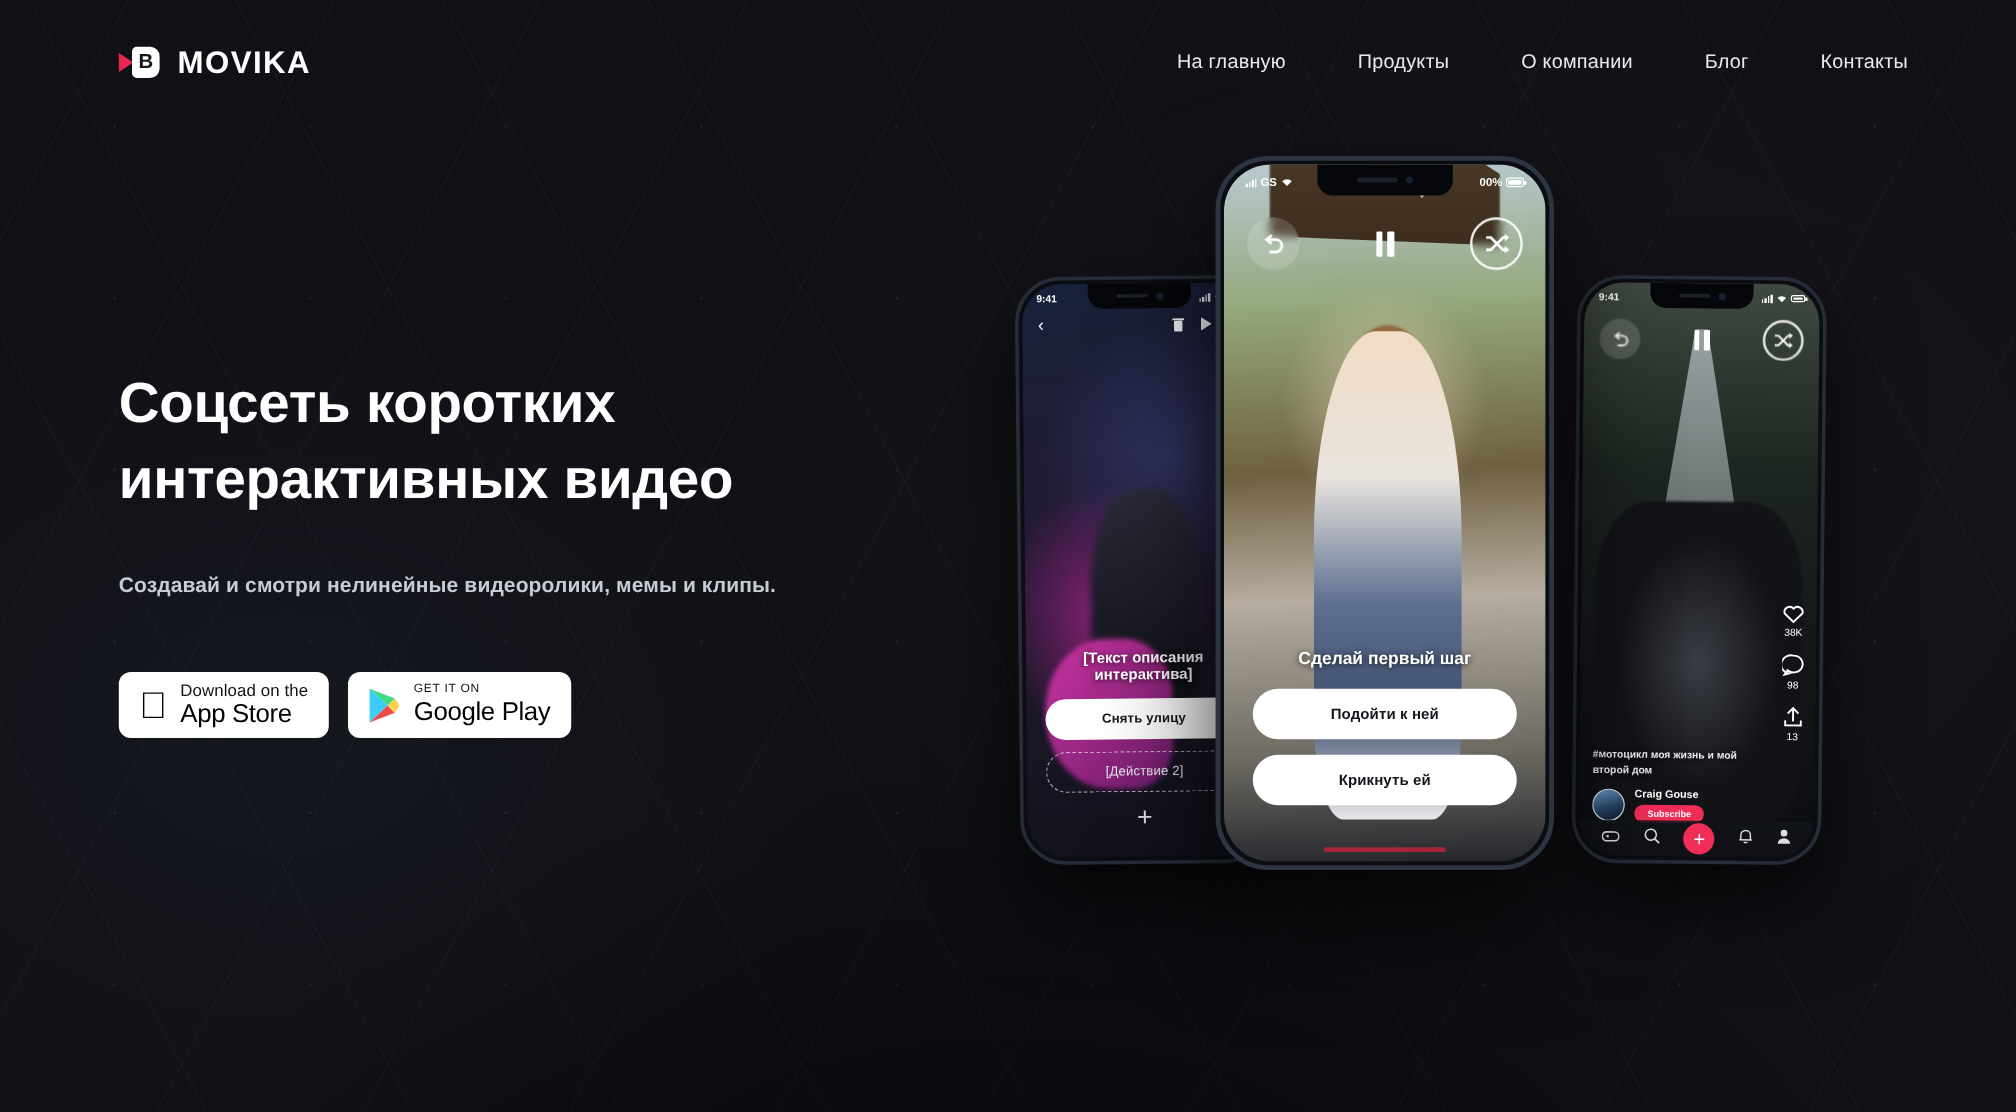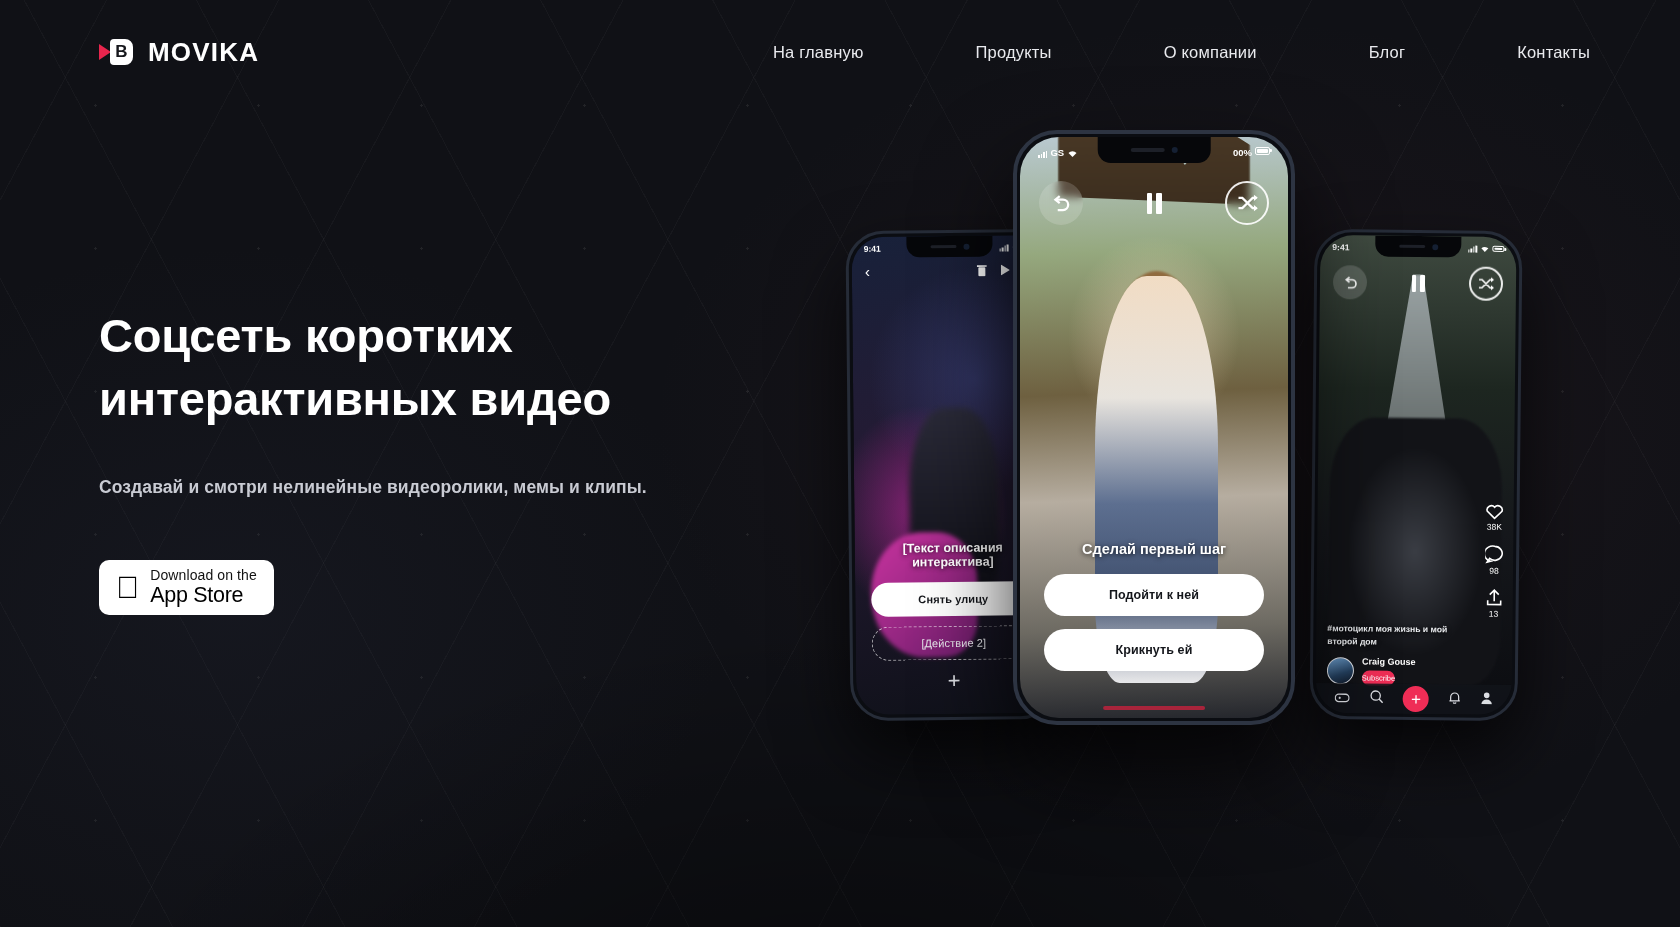--- a/index.html
+++ b/index.html
@@ -51,21 +51,21 @@
   }
   .logo-b{
     position:absolute; left:11px; top:1px; width:23px; height:26px;
     background:#fff; border-radius:4px 8px 8px 4px;
     display:flex; align-items:center; justify-content:center;
     font-size:17px; font-weight:bold; color:#16171c; letter-spacing:0;
   }
   .logo-text{
     font-size:26px; font-weight:800; letter-spacing:1.2px; color:#fff;
   }
-  nav{ margin-left:auto; margin-right:90px; display:flex; align-items:center; gap:112px; }
+  nav{ margin-left:auto; margin-right:90px; display:flex; align-items:center; gap:60px; }
   nav a{
     color:#e9eaee; font-size:16.5px; text-decoration:none; letter-spacing:.2px;
     white-space:nowrap; font-weight:400;
   }
 
   
   .hero{ position:absolute; left:99px; top:305px; z-index:20; }
   h1{
     font-size:47px; line-height:1.33; font-weight:800; color:#fff;
     letter-spacing:-0.2px; max-width:620px;
@@ -106,21 +106,21 @@
     border-radius:0 0 13px 13px; z-index:6;
     display:flex; align-items:center; justify-content:center; gap:7px;
   }
   .notch .spk{ width:26px; height:3.5px; background:#1d2028; border-radius:2px; }
   .notch .cam{ width:6px; height:6px; border-radius:50%; background:#152033; }
   .statusbar{
     position:absolute; top:3px; left:0; right:0; height:18px; z-index:7;
     display:flex; align-items:center; justify-content:space-between;
     padding:0 12px; font-size:8.5px; color:#fff; font-weight:600;
   }
-  .sb-right{ display:flex; align-items:flex-start; gap:3px; }
+  .sb-right{ display:flex; align-items:center; gap:3px; }
   .bars{ display:flex; align-items:flex-end; gap:1px; height:7px; }
   .bars i{ width:1.6px; background:#fff; display:block; }
   .bars i:nth-child(1){height:2.5px}.bars i:nth-child(2){height:4px}
   .bars i:nth-child(3){height:5.5px}.bars i:nth-child(4){height:7px}
   .batt{ width:12px; height:6.5px; border:1px solid #fff; border-radius:2px; position:relative; }
   .batt::after{ content:''; position:absolute; right:-2.5px; top:1.5px; width:1.5px; height:3px; background:#fff; border-radius:0 1px 1px 0; }
   .batt i{ position:absolute; inset:1px; background:#fff; border-radius:1px; }
 
   .ctrl-circle{
     width:34px; height:34px; border-radius:50%;
@@ -191,22 +191,22 @@
     position:absolute; left:11px; right:52px; bottom:66px; z-index:10;
     font-size:8.6px; line-height:1.45; color:#eceef1; font-weight:600;
     text-shadow:0 1px 4px rgba(0,0,0,.85);
   }
   .author-row{ position:absolute; left:11px; bottom:28px; z-index:10; display:flex; align-items:center; gap:8px; }
   .avatar{ width:27px; height:27px; border-radius:50%; border:1.5px solid #dfe2e8;
     background:linear-gradient(160deg,#6ea0cf,#24405f 60%,#101826); }
   .author-col{ display:flex; flex-direction:column; gap:4px; }
   .author-name{ font-size:9px; color:#fff; font-weight:600; }
   .subscribe{
-    background:#ef2d56; color:#fff; font-size:7.5px; font-weight:400;
-    border-radius:9px; padding:3px 0; width:max-content; cursor:pointer;
+    background:#ef2d56; color:#fff; font-size:7.5px; font-weight:700;
+    border-radius:9px; padding:3px 11px; width:max-content; cursor:pointer;
   }
   .tabbar{
     position:absolute; left:0; right:0; bottom:0; height:30px; z-index:11;
     background:rgba(18,20,26,.86);
     display:flex; align-items:center; justify-content:space-around; padding:0 9px;
   }
   .tab-plus{
     width:26px; height:26px; border-radius:50%; background:#ef2d56;
     display:flex; align-items:center; justify-content:center;
     color:#fff; font-size:17px; font-weight:300; line-height:1; cursor:pointer;
@@ -285,20 +285,34 @@
   <div class="badges">
 
     <div class="badge">
       <span class="apple-glyph"></span>
       <span class="lines">
         <span class="l1">Download on the</span>
         <span class="l2">App Store</span>
       </span>
     </div>
 
+    <div class="badge">
+      <span class="gp-icon">
+        <svg width="27" height="30" viewBox="0 0 27 30">
+          <polygon points="1,1 16,15 1,29" fill="#3bccff"></polygon>
+          <polygon points="1,1 16,15 22,9" fill="#3ddc84"></polygon>
+          <polygon points="1,29 16,15 22,21" fill="#f04b4b"></polygon>
+          <polygon points="22,9 26,15 22,21 16,15" fill="#ffd34e"></polygon>
+        </svg>
+      </span>
+      <span class="lines">
+        <span class="l1 caps">GET IT ON</span>
+        <span class="l2">Google Play</span>
+      </span>
+    </div>
 
 
   </div>
 </section>
 
 <div class="phones">
 
   <div class="phone" id="phone-left">
     <div class="screen">
       <div class="blur-figure"></div>
@@ -459,21 +473,21 @@
       <div class="photo"></div>
       <div class="tree"></div>
       <div class="hair"></div>
       <div class="person"></div>
 
       <div class="notch" style="width:42%;height:26px;">
           <i class="spk" style="width:34px"></i>
           <i class="cam"></i>
         </div>
       <div class="statusbar" style="height:24px;padding:0 18px;font-size:9.5px;">
-        <span style="display:flex;align-items:flex-end;gap:3px;">
+        <span style="display:flex;align-items:center;gap:3px;">
           <span class="bars">
               <i></i>
               <i></i>
               <i></i>
               <i></i>
             </span>
           <span>GS</span>
           <svg width="11" height="8" viewBox="0 0 9 7">
               <path d="M4.5 6.2 1 2.6a5 5 0 0 1 7 0z" fill="#fff"></path>
             </svg>

